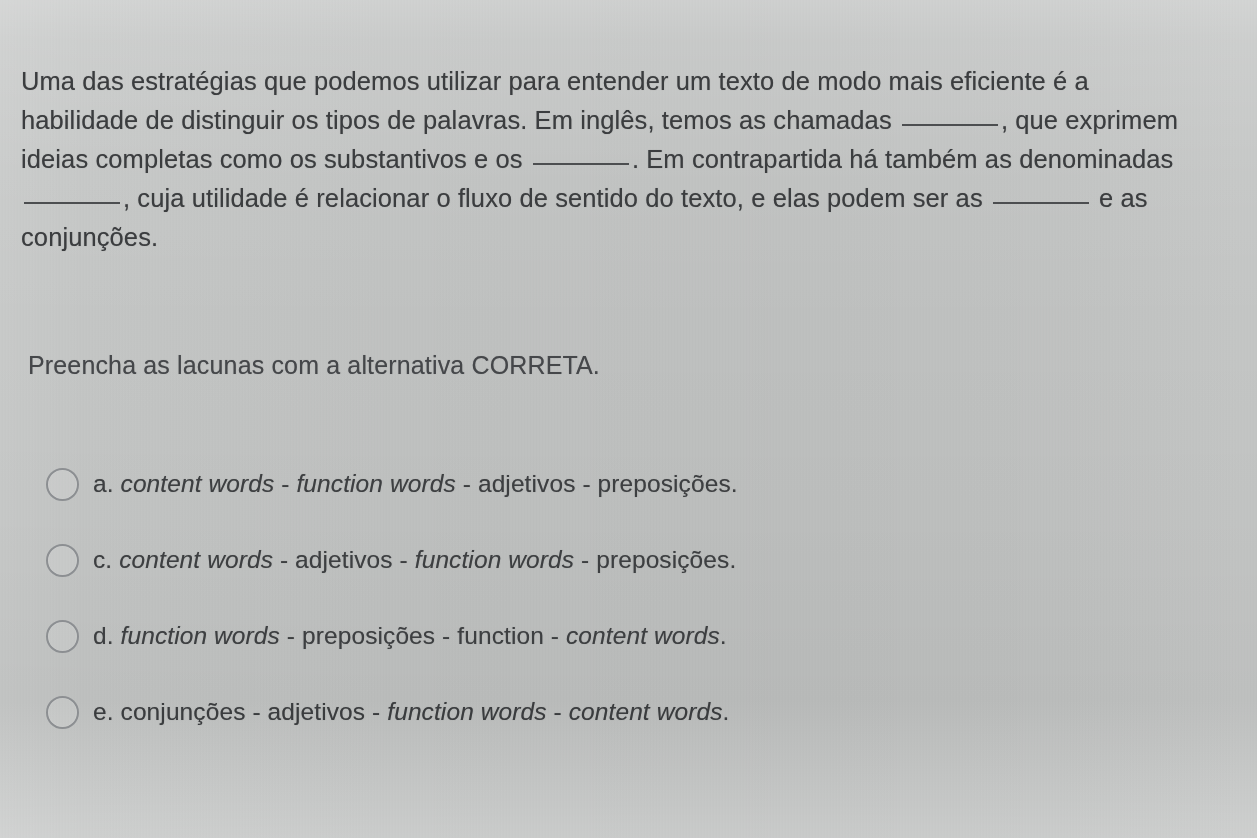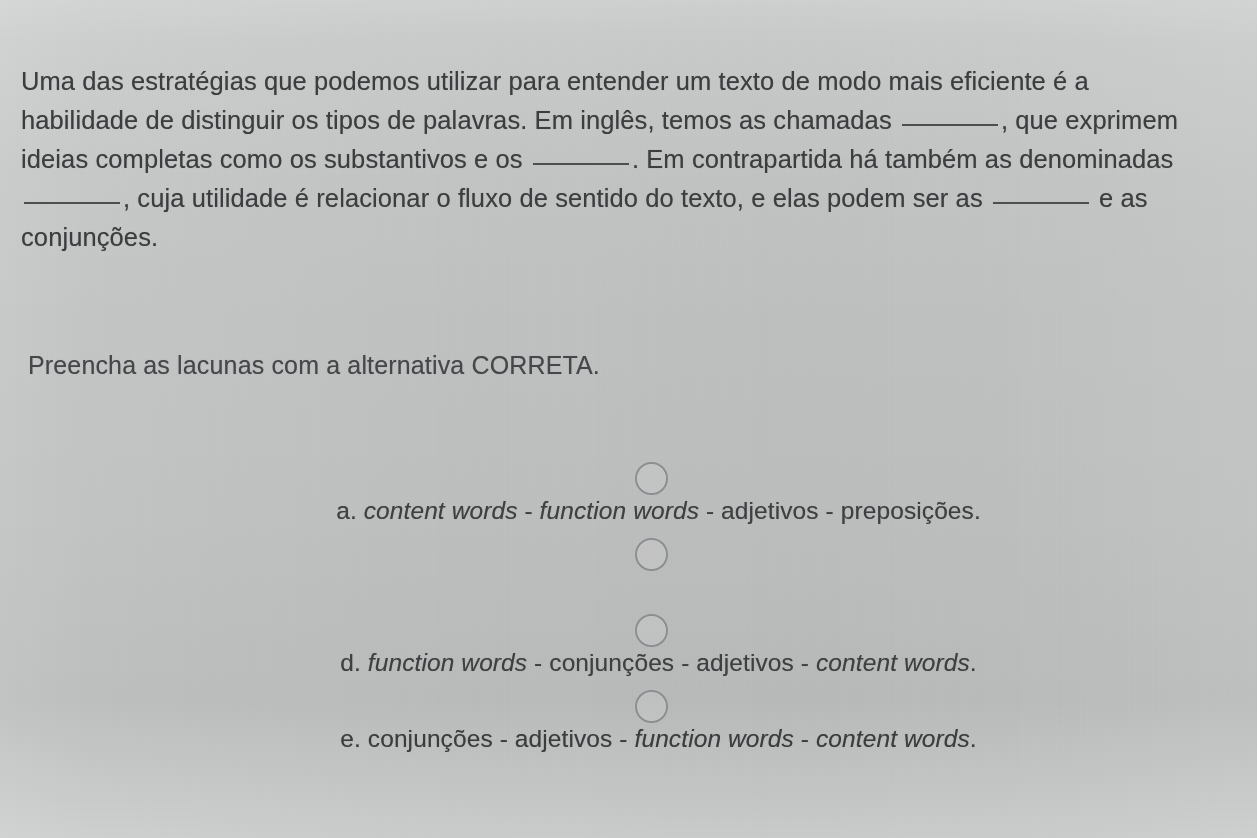--- a/index.html
+++ b/index.html
@@ -108,21 +108,20 @@
   }
 
   .option {
     position: relative;
     display: flex;
     align-items: center;
     height: 44px;
     margin-bottom: 32px;
     padding-left: 46px;
     cursor: pointer;
-    flex-direction: column;
   }
 
   .radio {
     flex: 0 0 auto;
     width: 29px;
     height: 29px;
     border: 2px solid #8c8f92;
     border-radius: 50%;
     background: rgba(255,255,255,0.10);
     box-shadow: inset 0 0 1px rgba(255,255,255,0.5);
@@ -162,24 +161,25 @@
 
     <p class="instruction">Preencha as lacunas com a alternativa CORRETA.</p>
 
     <div class="options">
         <div class="option">
           <span class="radio"></span>
           <span class="option-text"><span class="option-letter">a. </span><span class="en">content words</span><span> - </span><span class="en">function words</span><span> - adjetivos - preposições.</span></span>
         </div>
         <div class="option">
           <span class="radio"></span>
+          <span class="option-text"><span class="option-letter">c. </span><span class="en">content words</span><span> - adjetivos - </span><span class="en">function words</span><span> - preposições.</span></span>
         </div>
         <div class="option">
           <span class="radio"></span>
-          <span class="option-text"><span class="option-letter">d. </span><span class="en">function words</span><span> - conjunções - adjetivos - </span><span class="en">content words</span><span>.</span></span>
+          <span class="option-text"><span class="option-letter">d. </span><span class="en">function words</span><span> - preposições - function - </span><span class="en">content words</span><span>.</span></span>
         </div>
         <div class="option">
           <span class="radio"></span>
           <span class="option-text"><span class="option-letter">e. </span><span>conjunções - adjetivos - </span><span class="en">function words</span><span> - </span><span class="en">content words</span><span>.</span></span>
         </div>
       </div>
 
   </div>
 </div>
 

